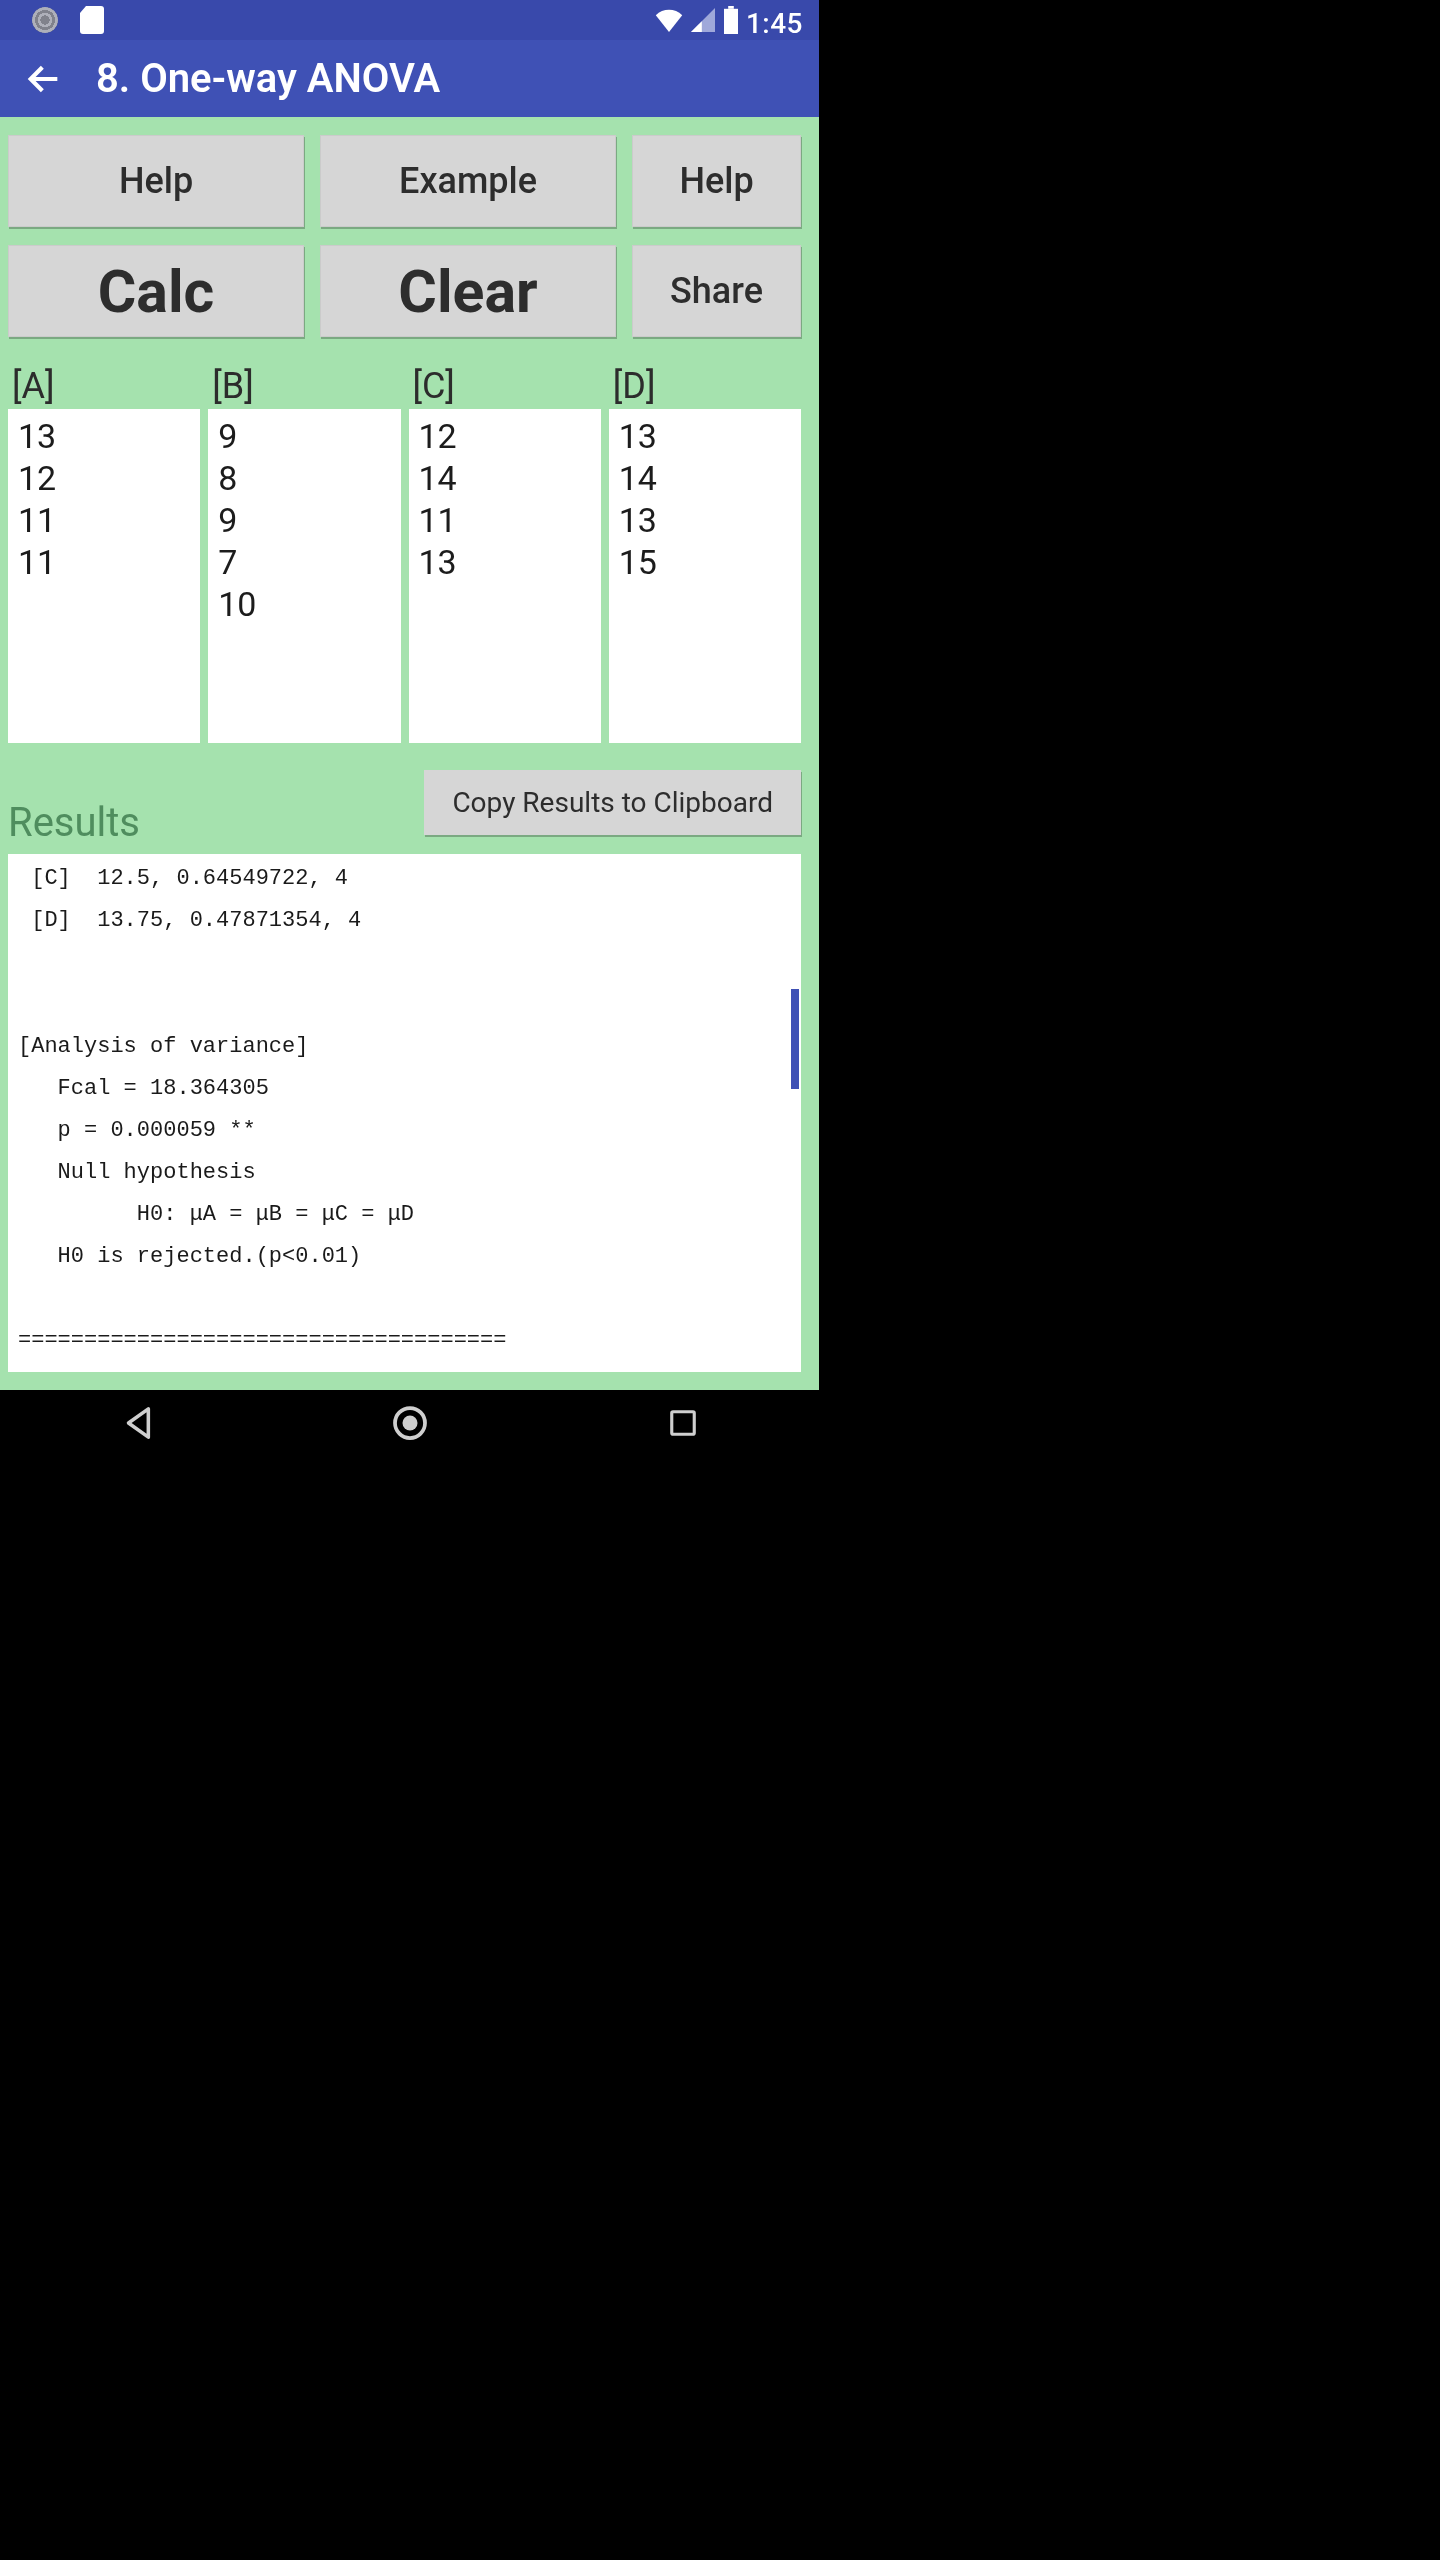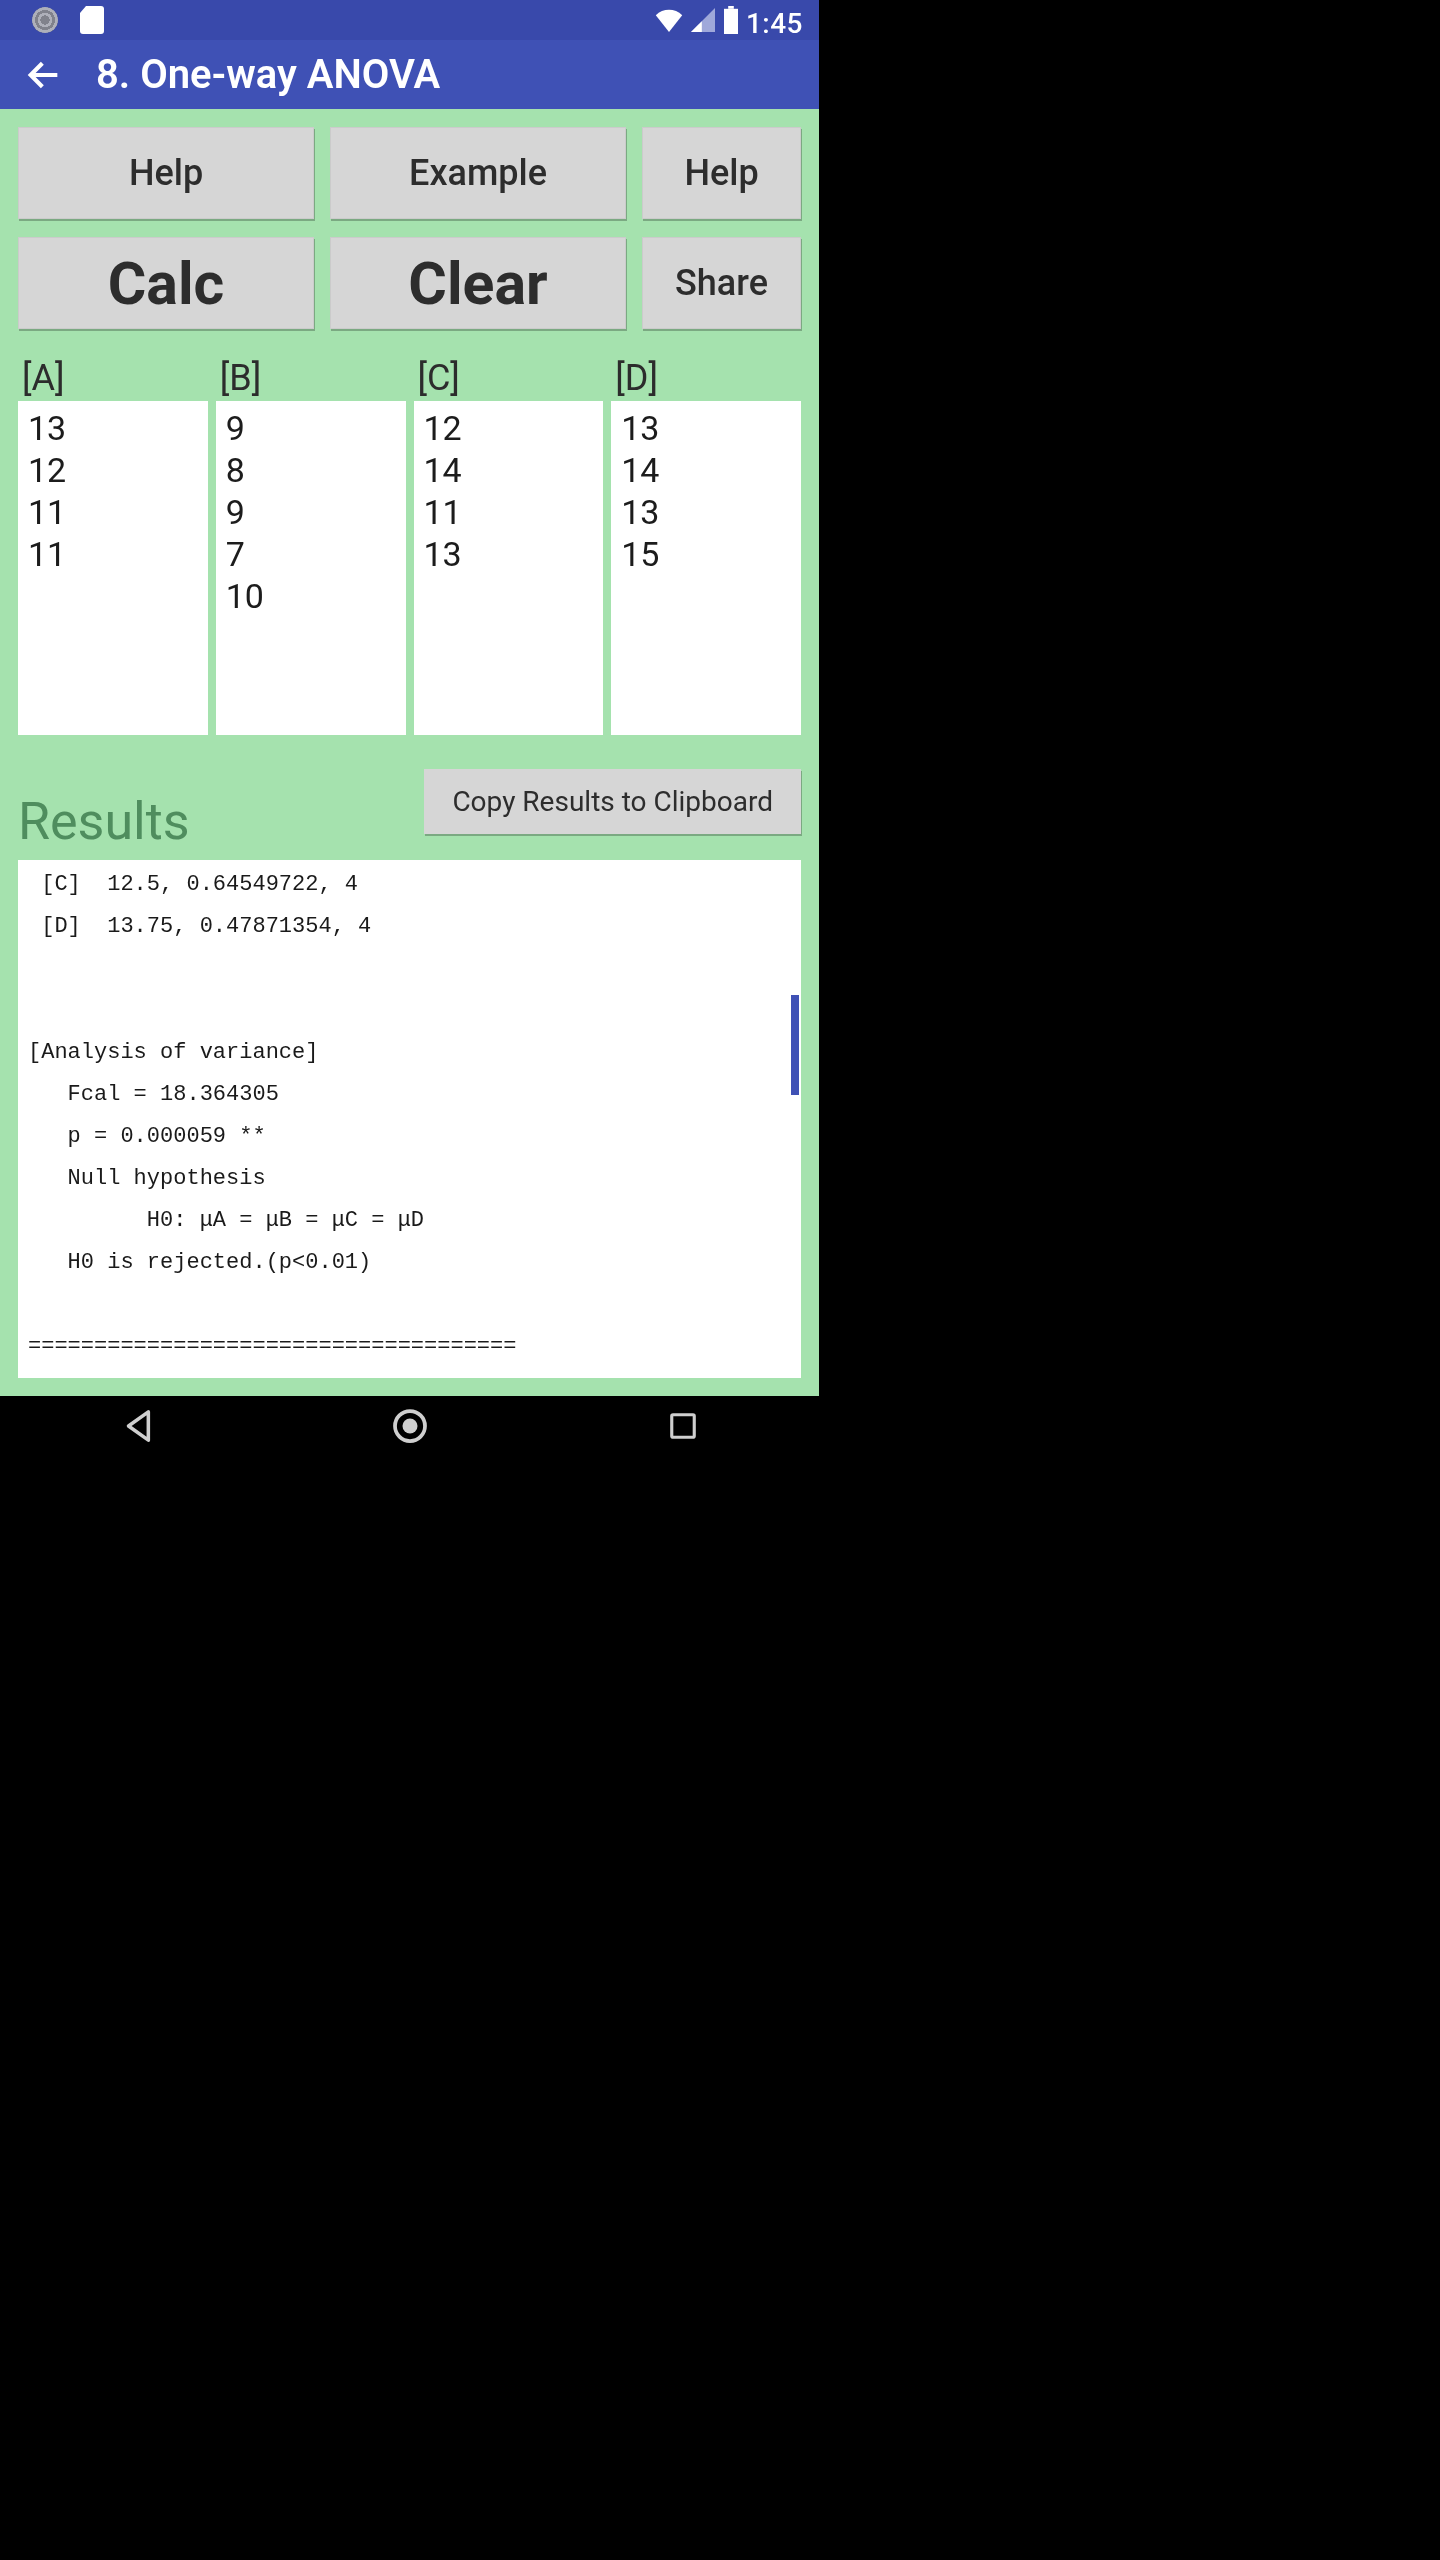--- a/index.html
+++ b/index.html
@@ -14,38 +14,38 @@
     .sunburst-icon { width: 26px; height: 26px; border-radius: 50%; background: radial-gradient(circle,#888 25%,#bbb 25% 40%,#888 40% 55%,#bbb 55% 70%,#888 70%); opacity:0.9;}
     .sd-icon { width: 24px; height: 28px; background:#fff; border-radius:3px 3px 3px 3px; position:relative; clip-path: polygon(25% 0,100% 0,100% 100%,0 100%,0 25%);}    
     .wifi-icon svg, .cell-icon svg, .batt-icon svg {display:block;}
 
     
     .appbar { height: 112px; background: #3f51b5; display: flex; align-items: center; padding: 0 20px; gap: 28px; }
     .back-btn { width: 48px; height: 48px; display:flex;align-items:center;justify-content:center; cursor:pointer; color:#fff; }
     .appbar-title { color:#fff; font-size: 40px; font-weight: 600; }
 
     
-    .content { flex: 1; background: #a5e2ae; padding: 18px 18px 18px 18px; display:flex; flex-direction:column; }
+    .content { flex: 1; background: #a5e2ae; padding: 18px 18px 18px 8px; display:flex; flex-direction:column; }
 
     .btn-grid { display:grid; grid-template-columns: 296px 296px 1fr; gap: 16px; margin-bottom: 18px; }
     .btn { background:#d6d6d6; height:92px; display:flex;align-items:center;justify-content:center; font-size:36px; font-weight:500; color:#2d2d2d; box-shadow: 1px 2px 0 rgba(0,0,0,0.25), inset 0 0 0 1px rgba(0,0,0,0.05); cursor:pointer; }
     .btn.large-text { font-size:59px; font-weight:700;}
     .btn-row2 .btn:nth-child(1){grid-column:1;}    
 
     
     .col-headers { display:grid; grid-template-columns: 1fr 1fr 1fr 1fr; gap: 8px; margin: 10px 0 2px 0; }
     .col-header { font-size: 36px; color:#2c2c2c; padding-left:4px; }
 
     
     .data-row { display:grid; grid-template-columns: 1fr 1fr 1fr 1fr; gap: 8px; }
     .data-box { background:#fff; height: 334px; padding: 6px 10px; font-size: 34px; line-height: 42px; color:#1c1c1c; white-space: pre; font-family: Roboto, Arial, sans-serif;}
 
     
     .results-row { display:flex; align-items:center; justify-content:space-between; margin: 16px 0 8px 0; }
-    .results-label { font-size:52px; color:#4f8d5e; font-weight:400;margin-top:40px;}
+    .results-label { font-size:40px; color:#4f8d5e; font-weight:400;margin-top:40px;}
     .copy-btn { background:#d6d6d6; padding: 16px 28px; font-size:28px; color:#2d2d2d; box-shadow: 1px 2px 0 rgba(0,0,0,0.25); cursor:pointer;}
 
     
     .results-panel { background:#fff; flex:1; position:relative; overflow:hidden; font-family: "Courier New", monospace; font-size:22px; line-height:42px; color:#1a1a1a; padding:4px 10px 10px 10px; white-space:pre; }
     .results-panel::after{ content:""; position:absolute; right:2px; top:135px; width:8px; height:100px; background:#3f51b5;}
 
     
     .navbar { height: 96px; background:#000; display:flex; align-items:center; justify-content:space-around; }
     .nav-btn { width: 80px; height:60px; display:flex;align-items:center;justify-content:center; cursor:pointer; color:#cfcfcf;}
   </style>

